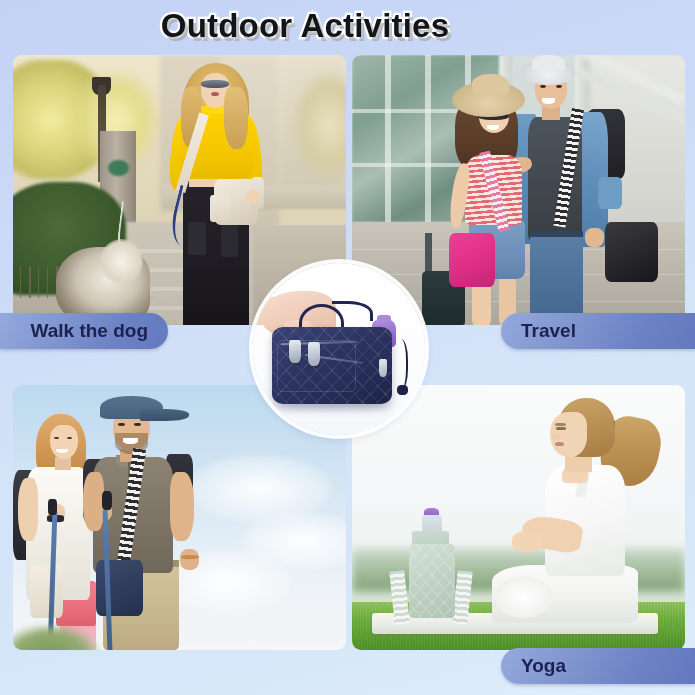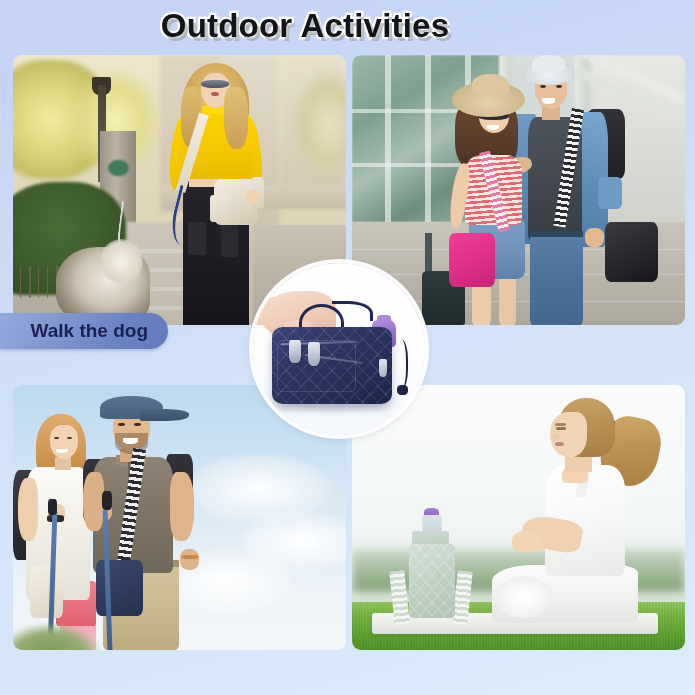--- a/index.html
+++ b/index.html
@@ -691,20 +691,26 @@
       <div class="yg-bottle"></div>
       <div class="yg-bag-top"></div>
       <div class="yg-bag"></div>
       <div class="yg-bag-q"></div>
     </div>
   </div>
 
   <div class="pill pill-l pill-walk">
     <span>Walk the dog</span>
   </div>
+  <div class="pill pill-r pill-travel">
+    <span>Travel</span>
+  </div>
+  <div class="pill pill-r pill-yoga">
+    <span>Yoga</span>
+  </div>
 
   <div class="circle">
     <div class="cc-wrist"></div>
     <div class="cc-hand"></div>
     <div class="cc-finger" style="left:18%; top:33%; width:16%; height:8%"></div>
     <div class="cc-finger" style="left:24%; top:38%; width:14%; height:7%"></div>
     <div class="cc-handle"></div>
     <div class="cc-strap"></div>
     <div class="cc-shadow"></div>
     <div class="cc-bottle-neck"></div>

